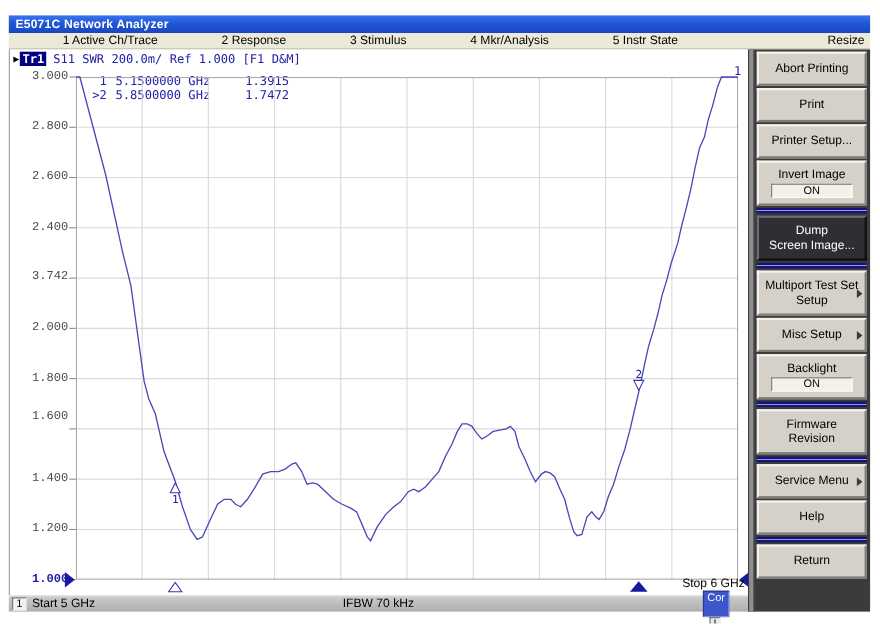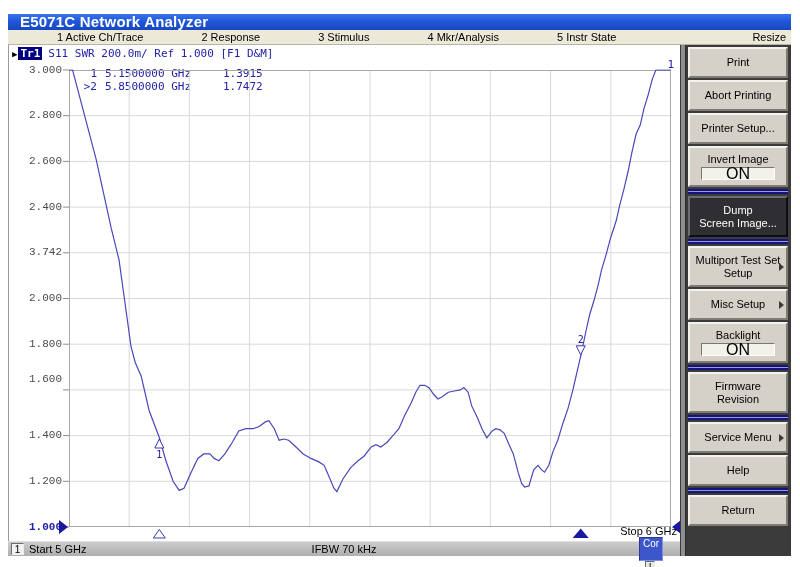--- a/index.html
+++ b/index.html
@@ -1,21 +1,21 @@
 <!DOCTYPE html>
 <html><head>
 <meta charset="utf-8">
 <style>
   * { margin:0; padding:0; box-sizing:border-box; }
   html,body { width:800px; height:567px; background:#ffffff; font-family:"Liberation Sans", sans-serif; }
   .screen { position:relative; width:800px; height:567px; background:#fff; overflow:hidden; }
 
   .titlebar { position:absolute; left:8px; top:14px; width:783px; height:16px;
     background:linear-gradient(180deg,#3a74ee 0%,#2057d8 45%,#1747bd 100%);
-    color:#fff; font-size:15px; font-weight:bold; line-height:16px; padding-left:12px; letter-spacing:.2px; }
+    color:#fff; font-size:11px; font-weight:bold; line-height:16px; padding-left:6px; letter-spacing:.2px; }
   .menubar { position:absolute; left:8px; top:30px; width:783px; height:15px;
     background:#ece9d8; border-bottom:1px solid #b9b5a4; display:flex; align-items:center;
     font-size:11px; color:#000; padding:0 5px; }
   .menubar .mitem { margin-right:14px; white-space:nowrap;margin-left:44px; }
   .menubar .resize { margin-left:auto; }
 
   .display { position:absolute; left:8px; top:45px; width:672px; height:496px; background:#fff;
     border-left:1px solid #9a9a9a; }
 
   .trace-info { position:absolute; left:3px; top:2px; display:flex; align-items:center;
@@ -56,21 +56,21 @@
     border-right:1px solid #2a2a2a; }
   .softkeys { position:absolute; left:8px; top:2px; width:100px; }
   .sbtn { position:relative; width:100%; margin-bottom:2px; background:#d5d1c8; color:#000;
     border:2px solid; border-color:#f4f2ec #7e7c74 #7e7c74 #f4f2ec;
     display:flex; flex-direction:column; align-items:center; justify-content:center;
     font-size:11px; line-height:13px; text-align:center; cursor:default; }
   .sbtn.h31 { height:31px; } .sbtn.h33 { height:41px; } .sbtn.h24 { height:24px; }
   .sbtn.header { background:#26267e; color:#fff; border-color:#5a5ab2 #101048 #101048 #5a5ab2; }
   .sbtn.active { background:#2f2f33; color:#fff; border-color:#6d6d74 #0e0e10 #0e0e10 #6d6d74; }
   .togglebox { width:74px; height:13px; background:#f2f1ea; border:1px solid;
-    border-color:#7a7868 #fdfdf8 #fdfdf8 #7a7868; font-size:16px; line-height:12px; margin-top:1px; }
+    border-color:#7a7868 #fdfdf8 #fdfdf8 #7a7868; font-size:10px; line-height:12px; margin-top:1px; }
   .subarrow { position:absolute; right:2px; top:50%; transform:translateY(-50%);
     width:0; height:0; border-left:5px solid #3a3a3a; border-top:4px solid transparent;
     border-bottom:4px solid transparent; }
   .separator { width:100%; height:5px; margin:0 0 2px 0;
     background:linear-gradient(180deg,#14147c 0 38%,#9a9ad2 38% 62%,#14147c 62% 100%); }
 </style>
 </head>
 <body>
 
 <div class="screen">
@@ -175,24 +175,24 @@
       <span>Stop 6 GHz</span>
       <span class="corbadge">Cor</span>
       <span class="alertbox">!</span>
     </span>
   </div>
 
   <div class="sidebar">
     <div class="sidestrip"></div>
     <div class="softkeys" id="softkeys">
         <div class="sbtn h31">
+          <div>Abort Printing</div>
+        </div>
+        <div class="sbtn h31">
           <div>Print</div>
-        </div>
-        <div class="sbtn h31">
-          <div>Abort Printing</div>
         </div>
         <div class="sbtn h31">
           <div>Printer Setup...</div>
         </div>
         <div class="sbtn h33">
           <div>Invert Image</div>
           <div class="togglebox">ON</div>
         </div>
         <div class="separator"></div>
         <div class="sbtn h33 active">

